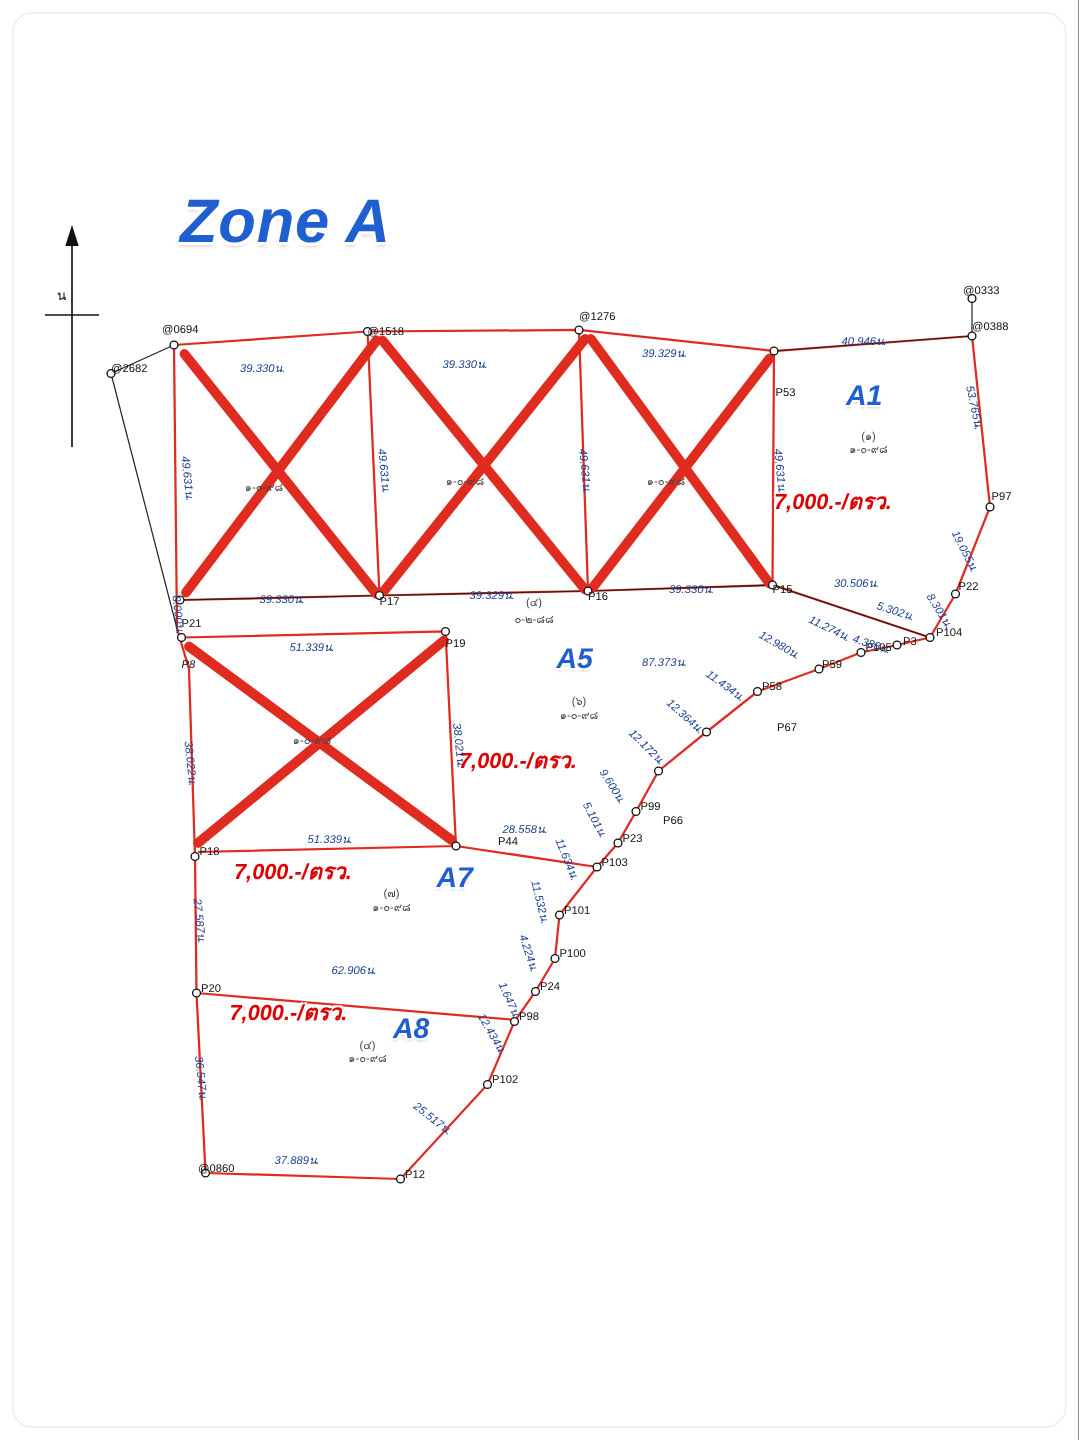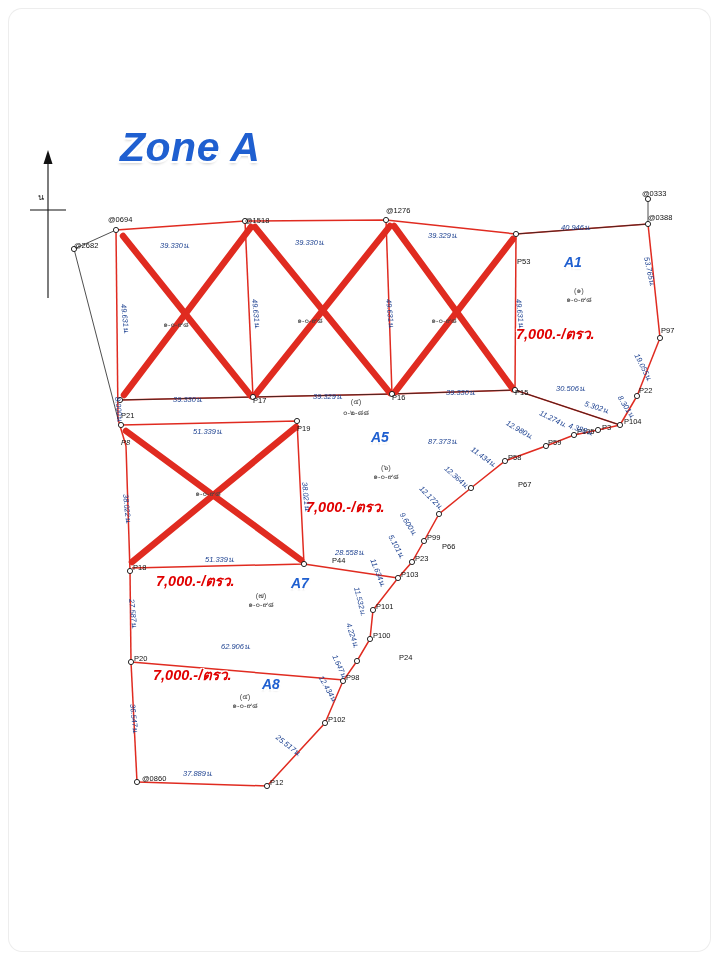--- a/index.html
+++ b/index.html
@@ -50,21 +50,21 @@
     text-shadow:
       2px 2px 0 #ffffff,
       -2px 2px 0 #ffffff,
       2px -2px 0 #ffffff,
       -2px -2px 0 #ffffff,
       0px 3px 3px rgba(0,0,0,0.20);
     white-space: nowrap;
   }
   .lot-label {
     position: absolute;
-    font-size: 14px;
+    font-size: 19px;
     font-weight: bold;
     font-style: italic;
     color: #1f5fd0;
     text-shadow:
       1.5px 1.5px 0 #ffffff,
       -1.5px 1.5px 0 #ffffff,
       1.5px -1.5px 0 #ffffff,
       -1.5px -1.5px 0 #ffffff,
       0px 2px 2px rgba(0,0,0,0.18);
     white-space: nowrap;
@@ -269,25 +269,25 @@
       <div class="point-label" style="left: 569px; top: 419px;">P105</div>
       <div class="point-label" style="left: 540px; top: 430px;">P59</div>
       <div class="point-label" style="left: 500px; top: 445px;">P58</div>
       <div class="point-label" style="left: 466px; top: 472px; padding-left: 44px;">P67</div>
       <div class="point-label" style="left: 434px; top: 498px; margin-top: 36px;">P66</div>
       <div class="point-label" style="left: 419px; top: 525px;">P99</div>
       <div class="point-label" style="left: 407px; top: 546px;">P23</div>
       <div class="point-label" style="left: 393px; top: 562px;">P103</div>
       <div class="point-label" style="left: 368px; top: 594px;">P101</div>
       <div class="point-label" style="left: 365px; top: 623px;">P100</div>
-      <div class="point-label" style="left: 352px; top: 645px; padding-left: 39px;">P24</div>
+      <div class="point-label" style="left: 352px; top: 645px;">P24</div>
       <div class="point-label" style="left: 338px; top: 665px;">P98</div>
       <div class="point-label" style="left: 320px; top: 707px;">P102</div>
       <div class="point-label" style="left: 262px; top: 770px;">P12</div>
-      <div class="point-label" style="left: 122px; top: 766px; padding-left: 12px;">@0860</div>
+      <div class="point-label" style="left: 112px; top: 766px; padding-left: 12px;">@0860</div>
       <div class="point-label" style="left: 126px; top: 646px;">P20</div>
       <div class="point-label" style="left: 125px; top: 555px;">P18</div>
       <div class="point-label" style="left: 296px; top: 548px; margin-left: 28px;">P44</div>
       <div class="point-label" style="left: 289px; top: 416px;">P19</div>
       <div class="point-label" style="left: 113px; top: 403px;">P21</div>
       <div class="point-label" style="left: 245px; top: 388px;">P17</div>
       <div class="point-label" style="left: 384px; top: 385px;">P16</div>
       <div class="point-label" style="left: 507px; top: 380px;">P15</div>
       <div class="point-label" style="left: 113px; top: 430px; font-style: italic;">P8</div>
       <div class="edge-label" style="left: 152px; top: 231px; transform: rotate(0deg);">39.330น.</div>

